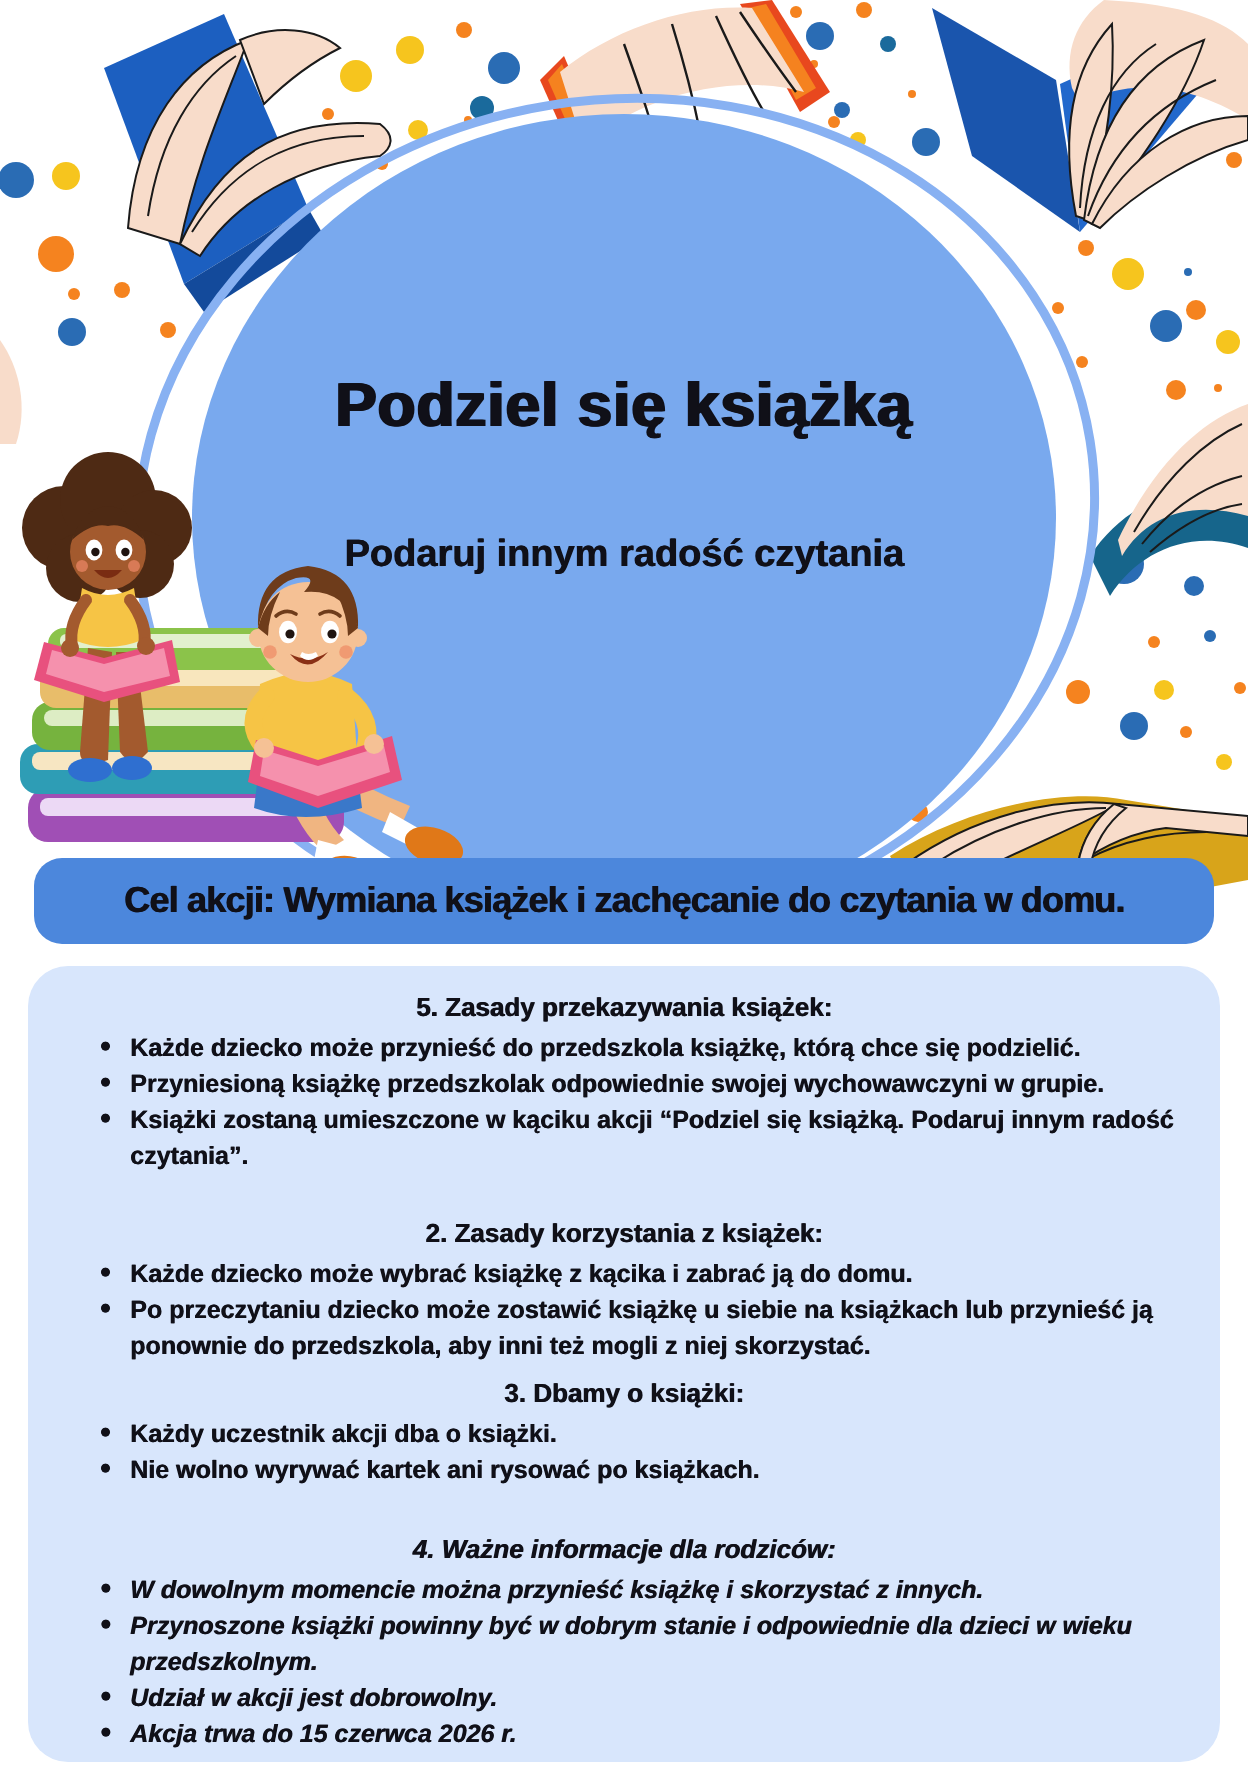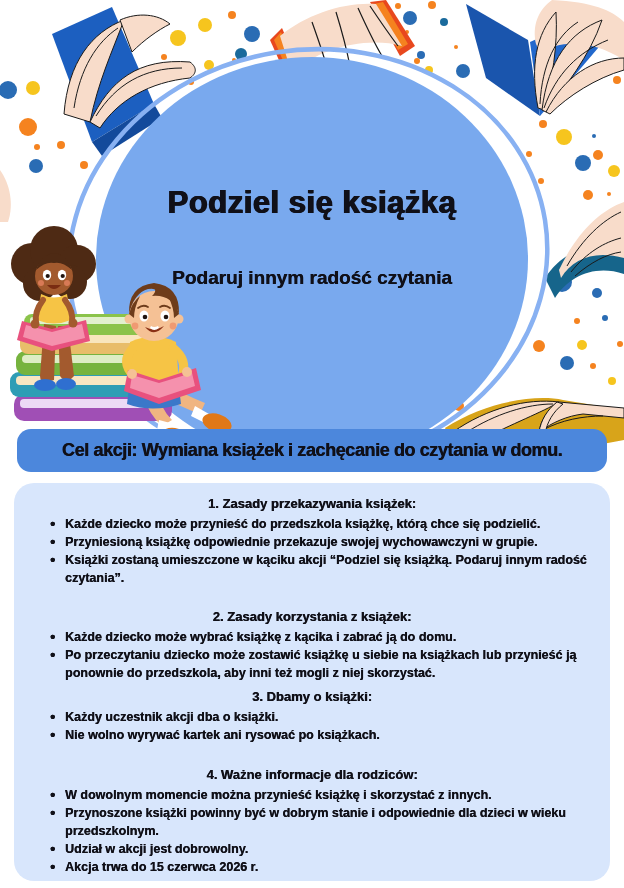--- a/index.html
+++ b/index.html
@@ -52,21 +52,21 @@
   .rules-section ul{margin:0; padding:0 0 0 14px; list-style:none;}
   .rules-section li{
     position:relative; padding-left:15px; font-size:12.5px; line-height:18px;
     font-weight:bold; text-shadow:.3px 0 0 currentColor;
   }
   .rules-section li::before{
     content:"•"; position:absolute; left:0; top:0; font-size:15px;
   }
   .sec-2{margin-top:21px;}
   .sec-3{margin-top:6px;}
-  .sec-4{margin-top:22px;}
+  .sec-4{margin-top:22px;font-style:italic;}
 </style>
 </head>
 <body>
 
 <div class="poster">
 
   <div id="dots" class="abs" style="left:0;top:0;width:624px;height:888px;z-index:1;">
       <div class="dot" style="left: -1px; top: 81px; height: 18px; width: 18px; background: rgb(42, 108, 180);"></div>
       <div class="dot" style="left: 26px; top: 81px; height: 14px; width: 14px; background: rgb(246, 197, 30);"></div>
       <div class="dot" style="left: 19px; top: 118px; height: 18px; width: 18px; background: rgb(245, 131, 31);"></div>
@@ -256,24 +256,24 @@
       <circle cx="185" cy="148" r="5" fill="#f5c195"></circle>
     </g>
   </svg>
 
   <div class="goal-banner">
     <span>Cel akcji: Wymiana książek i zachęcanie do czytania w domu.</span>
   </div>
 
   <div class="rules-panel">
     <section class="rules-section sec-1">
-      <h3>1. Zasady przekazywania książek:</h3>
+      <h3>5. Zasady przekazywania książek:</h3>
       <ul>
         <li>Każde dziecko może przynieść do przedszkola książkę, którą chce się podzielić.</li>
-        <li>Przyniesioną książkę odpowiednie przekazuje swojej wychowawczyni w grupie.</li>
+        <li>Przyniesioną książkę przedszkolak odpowiednie swojej wychowawczyni w grupie.</li>
         <li>Książki zostaną umieszczone w kąciku akcji “Podziel się książką. Podaruj innym radość czytania”.</li>
       </ul>
     </section>
     <section class="rules-section sec-2">
       <h3>2. Zasady korzystania z książek:</h3>
       <ul>
         <li>Każde dziecko może wybrać książkę z kącika i zabrać ją do domu.</li>
         <li>Po przeczytaniu dziecko może zostawić książkę u siebie na książkach lub przynieść ją ponownie do przedszkola, aby inni też mogli z niej skorzystać.</li>
       </ul>
     </section>

